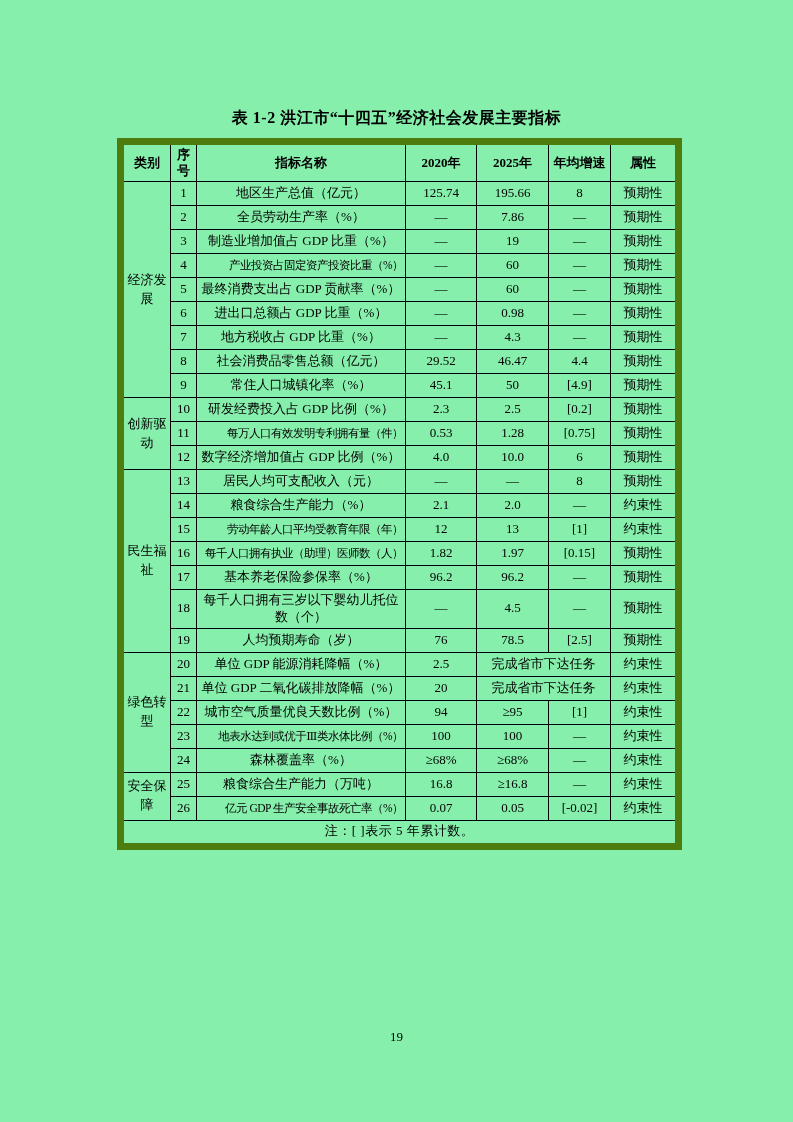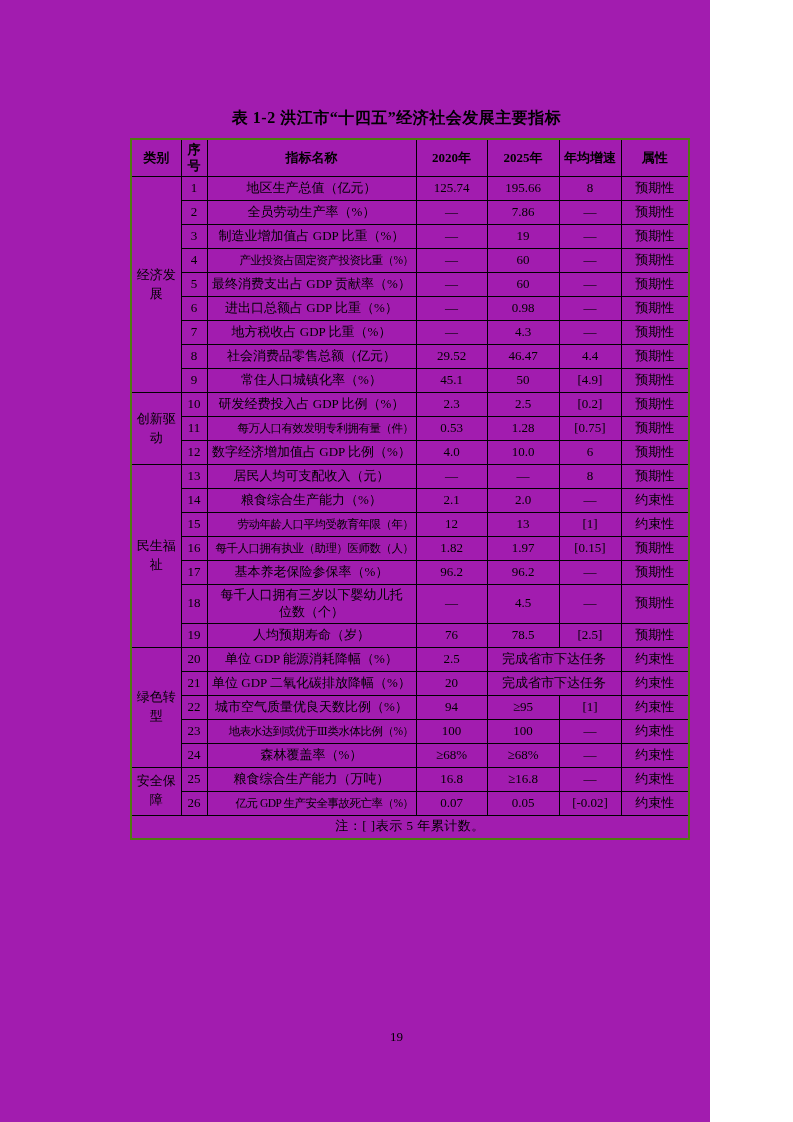--- a/index.html
+++ b/index.html
@@ -1,59 +1,59 @@
 <!DOCTYPE html>
 <html><head>
 <meta charset="utf-8">
 <style>
   html,body{margin:0;padding:0;background:#ffffff;}
   .page{
     position:relative;
-    width:710px;height:1122px;
-    background:#a21caf;
+    width:793px;height:1122px;
+    background:#86efac;
     color:#000;
     font-family:"Liberation Serif","DejaVu Serif",serif;
     overflow:hidden;
   }
   .doc-title{
     position:absolute;
     top:108px;left:0;width:793px;
     text-align:center;
     font-size:16px;
     font-weight:bold;
     letter-spacing:0.5px;
   }
   table.indicators{
     position:absolute;
-    left:130px;top:138px;
+    left:117px;top:138px;
     width:558px;
     border-collapse:collapse;
     table-layout:fixed;
-    border:2px solid #4d7c0f;
+    border:7px solid #4d7c0f;
   }
   table.indicators th,
   table.indicators td{
     border:1px solid #000;
     text-align:center;
     vertical-align:middle;
     font-size:13px;
     padding:1px 2px;
     overflow:hidden;
   }
   thead th{
     font-weight:bold;
     height:34px;
     line-height:1.25;
   }
   th.pad-narrow{padding-left:13px;padding-right:13px;}
   tbody td{height:21px;line-height:1.15;}
   td.cat-cell{line-height:1.45;padding:0 6px;}
   td.name-cell{white-space:nowrap;}
   td.name-cell.tight{font-size:11.5px;letter-spacing:-0.5px;text-align:right;}
-  td.name-cell.wrap{white-space:normal;line-height:1.3;padding:2px 12px;}
+  td.name-cell.wrap{white-space:normal;line-height:1.3;padding:2px 6px;}
   td.note-cell{
     text-align:left;
     padding:3px 7px;
     height:20px;
     letter-spacing:0.5px;
     margin-top:16px;
   }
   .page-number{
     position:absolute;
     top:1029px;left:0;width:793px;

